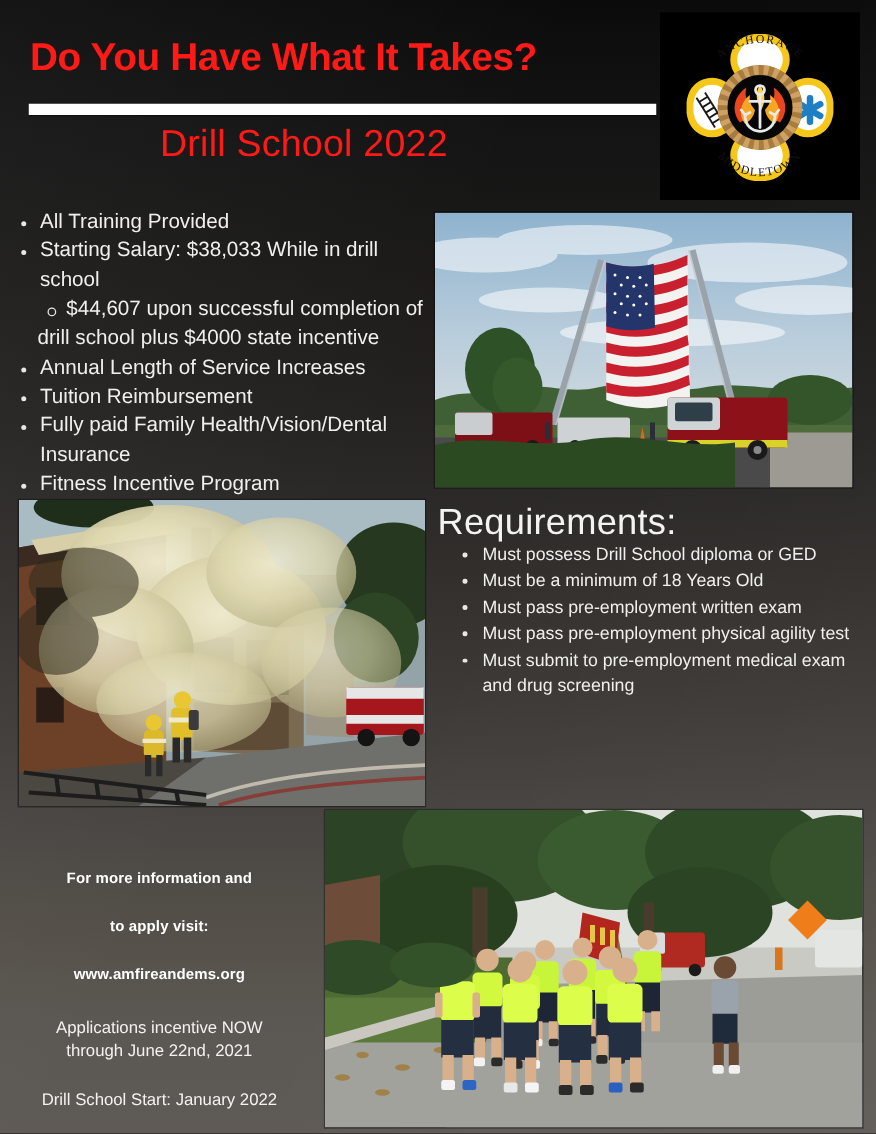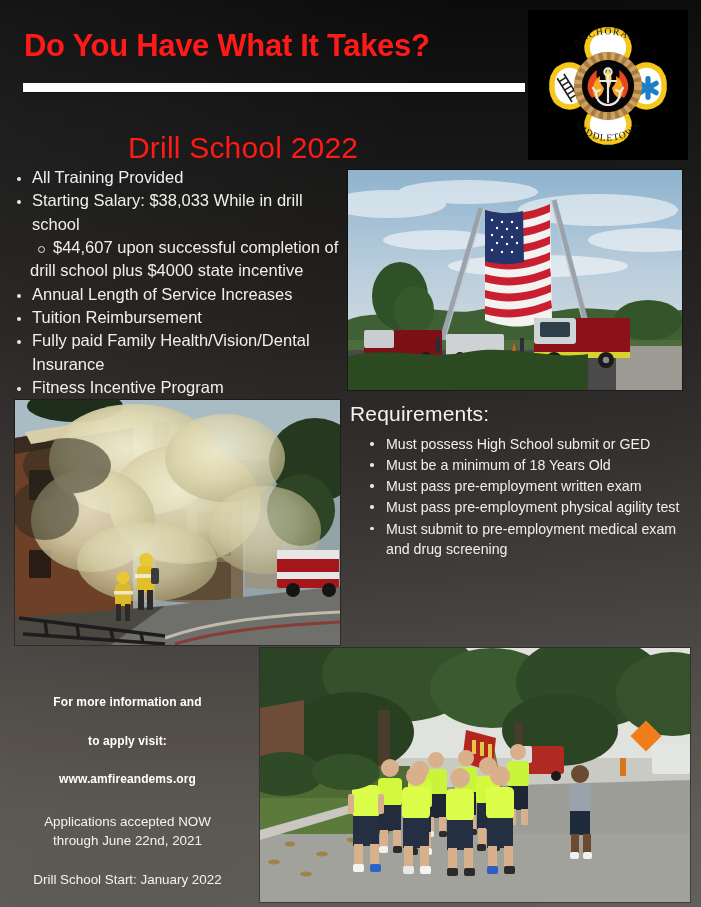--- a/index.html
+++ b/index.html
@@ -61,21 +61,20 @@
   }
   #subhead {
     left: 128px;
     top: 99px;
     width: 420px;
     color: #ff1a17;
     font-size: 30px;
     font-weight: 300;
     letter-spacing: 0.2px;
     white-space: nowrap;
-    margin-top: 32px;
   }
 
   
   #badge {
     left: 528px;
     top: 10px;
     width: 160px;
     height: 150px;
     background: #000;
   }
@@ -135,21 +134,21 @@
 
   #photo-flag   { left: 348px; top: 170px; width: 334px; height: 220px; }
   #photo-fire   { left: 15px;  top: 400px; width: 325px; height: 245px; }
   #photo-run    { left: 260px; top: 648px; width: 430px; height: 254px; }
 
   
   #req-title {
     left: 350px;
     top: 402px;
     color: #f5f3f1;
-    font-size: 21px;
+    font-size: 29px;
     font-weight: 300;
     letter-spacing: .2px;
     text-align: right;
   }
   #requirements {
     left: 360px;
     top: 434px;
     width: 330px;
     color: #f1efed;
     font-size: 14.2px;
@@ -678,40 +677,40 @@
       </g>
 
       <ellipse cx="24" cy="126" rx="40" ry="22" fill="#2f4a26"></ellipse>
       <ellipse cx="86" cy="124" rx="34" ry="18" fill="#345229"></ellipse>
     </svg>
   </div>
 
   <div class="layer" id="req-title">Requirements:</div>
   <div class="layer" id="requirements">
     <div class="li">
-      <span>Must possess High School submit or GED</span>
+      <span>Must possess Drill School diploma or GED</span>
     </div>
     <div class="li">
       <span>Must be a minimum of 18 Years Old</span>
     </div>
     <div class="li">
       <span>Must pass pre-employment written exam</span>
     </div>
     <div class="li">
       <span>Must pass pre-employment physical agility test</span>
     </div>
     <div class="li">
       <span>Must submit to pre-employment medical exam and drug screening</span>
     </div>
   </div>
 
   <div class="layer" id="contact">
     <div class="big">For more information and</div>
     <div class="big">to apply visit:</div>
     <div class="big">www.amfireandems.org</div>
     <div class="note">
-      <div>Applications accepted NOW</div>
+      <div>Applications incentive NOW</div>
       <div>through June 22nd, 2021</div>
     </div>
     <div class="start">Drill School Start: January 2022</div>
   </div>
 
 </div>
 
 </body></html>

